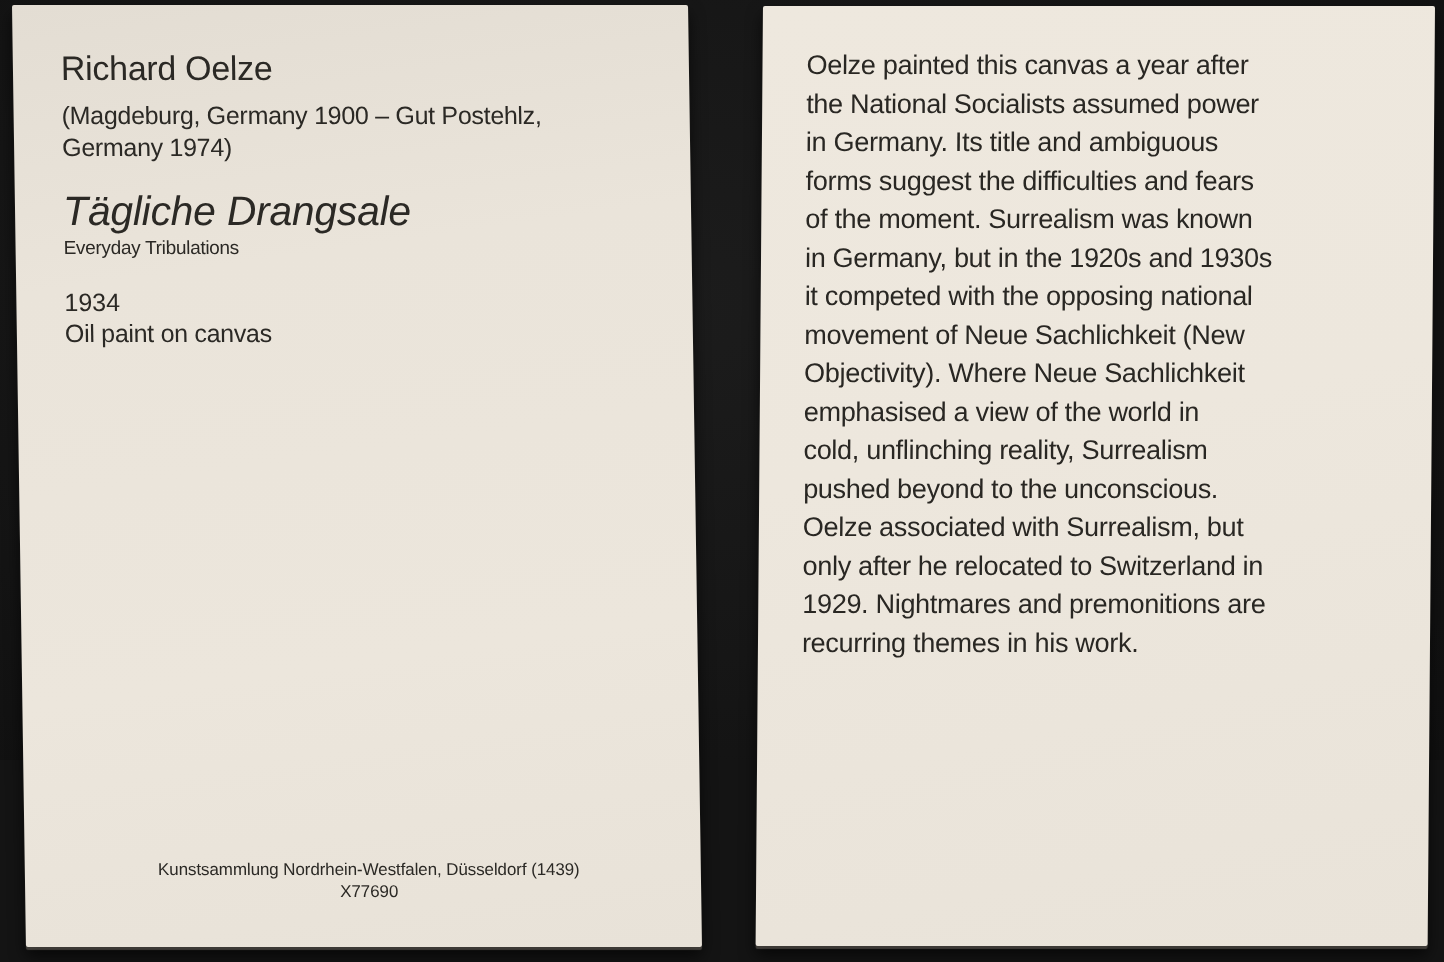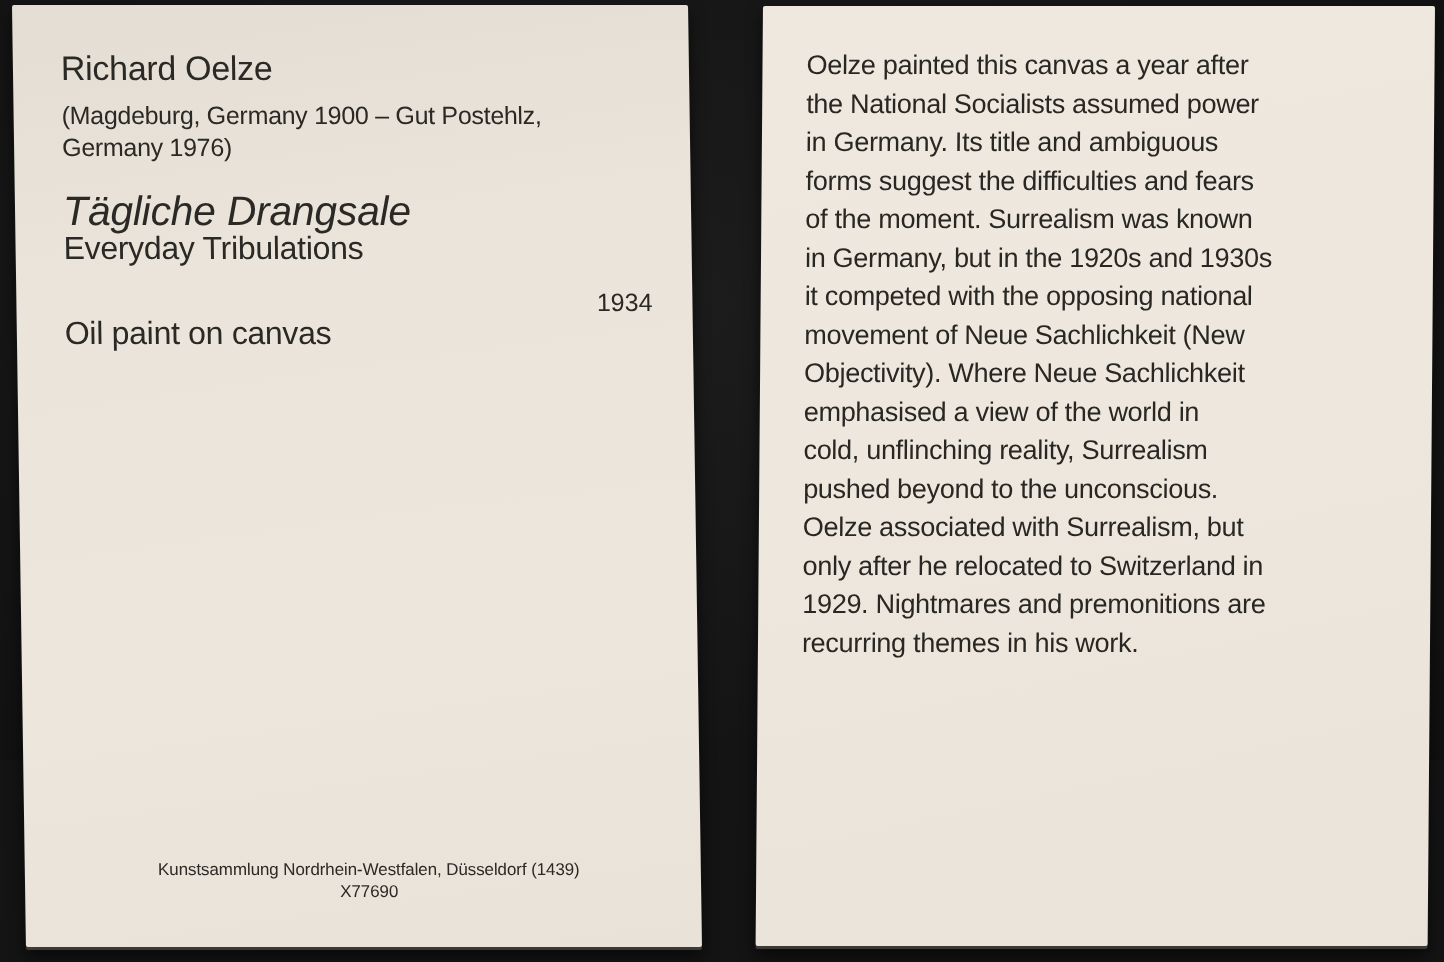--- a/index.html
+++ b/index.html
@@ -61,33 +61,32 @@
   .title-original {
     margin: 28px 0 0 0;
     font-size: 41px;
     line-height: 40px;
     font-style: italic;
     font-weight: 400;
     letter-spacing: -0.3px;
   }
   .title-translation {
     margin: 2px 0 0 0;
-    font-size: 32px;
+    font-size: 19px;
     line-height: 30px;
     letter-spacing: -0.3px;
   }
   .year {
     margin: 24px 0 0 0;
     font-size: 25px;
     line-height: 31px;
-    text-align: right;
   }
   .medium {
     margin: 0;
-    font-size: 32px;
+    font-size: 25px;
     line-height: 31px;
     letter-spacing: -0.3px;
   }
   .credit {
     position: absolute;
     left: 48px;
     right: 36px;
     top: 854px;
     margin: 0;
     font-size: 17px;
@@ -106,21 +105,21 @@
   }
 </style>
 </head>
 <body>
 
 <div class="scene">
 
   <section class="card card-left">
     <h1 class="artist-name">Richard Oelze</h1>
     <p class="artist-dates">(Magdeburg, Germany 1900 – Gut Postehlz,
-Germany 1976)</p>
+Germany 1974)</p>
     <h2 class="title-original">Tägliche Drangsale</h2>
     <p class="title-translation">Everyday Tribulations</p>
     <p class="year">1934</p>
     <p class="medium">Oil paint on canvas</p>
     <p class="credit">Kunstsammlung Nordrhein-Westfalen, Düsseldorf (1439)
 X77690</p>
   </section>
 
   <section class="card card-right">
     <p class="description">Oelze painted this canvas a year after

